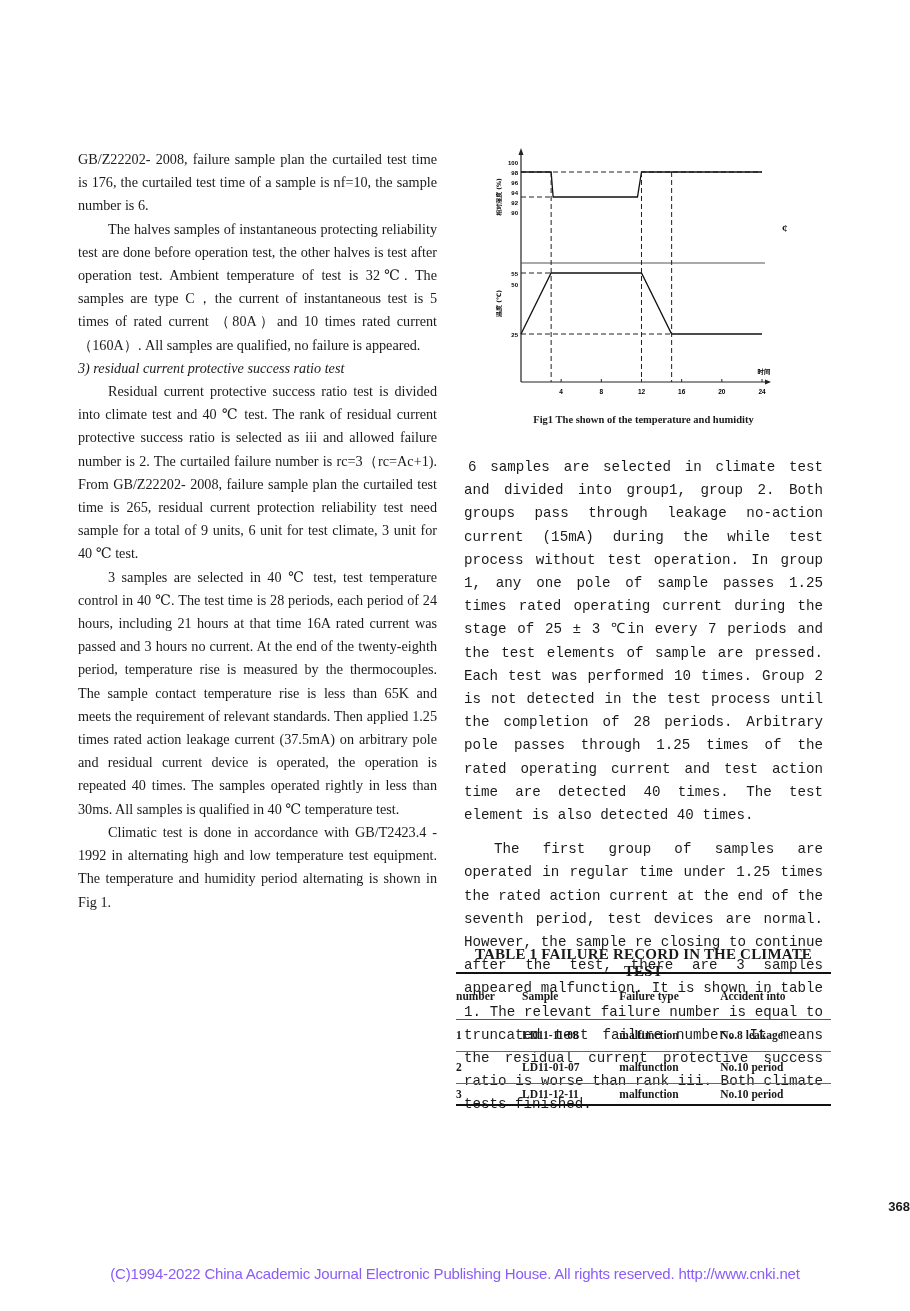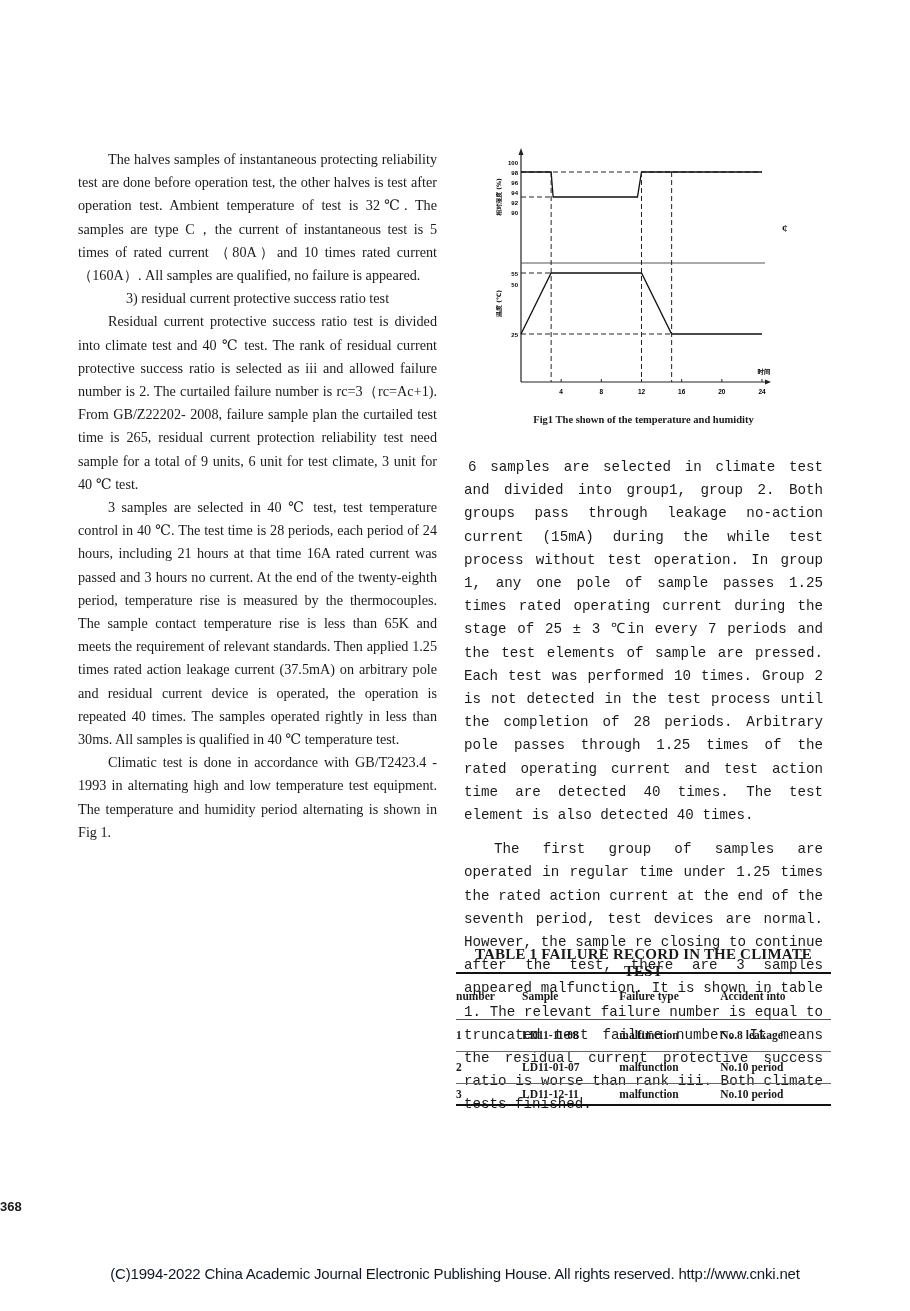--- a/index.html
+++ b/index.html
@@ -19,35 +19,36 @@
                font-size:15px; font-weight:bold; letter-spacing:0.2px; }
   table { position:absolute; left:456px; top:972px; width:375px; border-collapse:collapse;
           font-size:11.5px; }
   table th, table td { text-align:left; font-weight:bold; padding:0; }
   table thead tr { height:46px; }
   table tbody tr { height:32px; }
   table thead th { border-top:2.5px solid #111; border-bottom:1px solid #555; vertical-align:middle; }
   table tbody tr td { border-bottom:1px solid #666; }
   table tbody tr:last-child td { border-bottom:2.5px solid #111; height:20px; }
   table tbody tr:last-child { height:22px; }
-  .pageno { position:absolute; left:0; width:910px; top:1199px; text-align:left;
+  .pageno { position:absolute; left:0; width:910px; top:1199px; text-align:right;
             font-size:13px; font-weight:bold; font-family:"Liberation Sans",sans-serif; }
   .footer { position:absolute; left:0; width:910px; top:1265px; text-align:center;
-            font-size:15px; color:#0f172a; font-family:"Liberation Sans",sans-serif; letter-spacing:-0.2px; }
+            font-size:15px; color:#8b5cf6; font-family:"Liberation Sans",sans-serif; letter-spacing:-0.2px; }
   .stray { position:absolute; left:782px; top:222px; font-size:11px; font-weight:bold; }
 </style>
 </head>
 <body>
 
 <div id="left" class="col">
+  <p>GB/Z22202- 2008, failure sample plan the curtailed test time is 176, the curtailed test time of a sample is nf=10, the sample number is 6.</p>
   <p class="ind">The halves samples of instantaneous protecting reliability test are done before operation test, the other halves is test after operation test. Ambient temperature of test is 32℃. The samples are type C，the current of instantaneous test is 5 times of rated current （80A）and 10 times rated current（160A）.   All samples are qualified, no failure is appeared.</p>
-  <p style="text-align:center;">3)    residual current protective success ratio test</p>
+  <p style="text-align:left;font-style:italic;">3)    residual current protective success ratio test</p>
   <p class="ind">Residual current protective success ratio test is divided into climate test and 40 ℃ test. The rank of residual current protective success ratio is selected as iii and allowed failure number is 2. The curtailed failure number is rc=3（rc=Ac+1). From GB/Z22202- 2008, failure sample plan the curtailed test time is 265, residual current protection reliability test need sample for a total of 9 units, 6 unit for test climate, 3 unit for 40 ℃ test.</p>
   <p class="ind">3 samples are selected in 40 ℃ test, test temperature control in 40 ℃. The test time is 28 periods, each period of 24 hours, including 21 hours at that time 16A rated current was passed and 3 hours no current. At the end of the twenty-eighth period, temperature rise is measured by the thermocouples. The sample contact temperature rise is less than 65K and meets the requirement of relevant standards. Then applied 1.25 times rated action leakage current (37.5mA) on arbitrary pole and residual current device is operated, the operation is repeated 40 times. The samples operated rightly in less than 30ms. All samples is qualified in 40 ℃ temperature test.</p>
-  <p class="ind">Climatic test is done in accordance with GB/T2423.4 - 1993 in alternating high and low temperature test equipment. The temperature and humidity period alternating is shown in Fig 1.</p>
+  <p class="ind">Climatic test is done in accordance with GB/T2423.4 - 1992 in alternating high and low temperature test equipment. The temperature and humidity period alternating is shown in Fig 1.</p>
 </div>
 
 <div id="fig">
   <svg id="chart-svg" viewBox="0 0 300 262">
       <line x1="31" y1="236" x2="31" y2="6" stroke="#222" stroke-width="1.2"></line>
       <polygon points="28.5,9 33.5,9 31,2" fill="#222"></polygon>
       <line x1="31" y1="236" x2="278" y2="236" stroke="#222" stroke-width="1.2"></line>
       <polygon points="275,233.5 275,238.5 281,236" fill="#222"></polygon>
       <line x1="31" y1="117" x2="275" y2="117" stroke="#555" stroke-width="1"></line>
       <line x1="71.16666666666666" y1="236" x2="71.16666666666666" y2="233" stroke="#222"></line>

